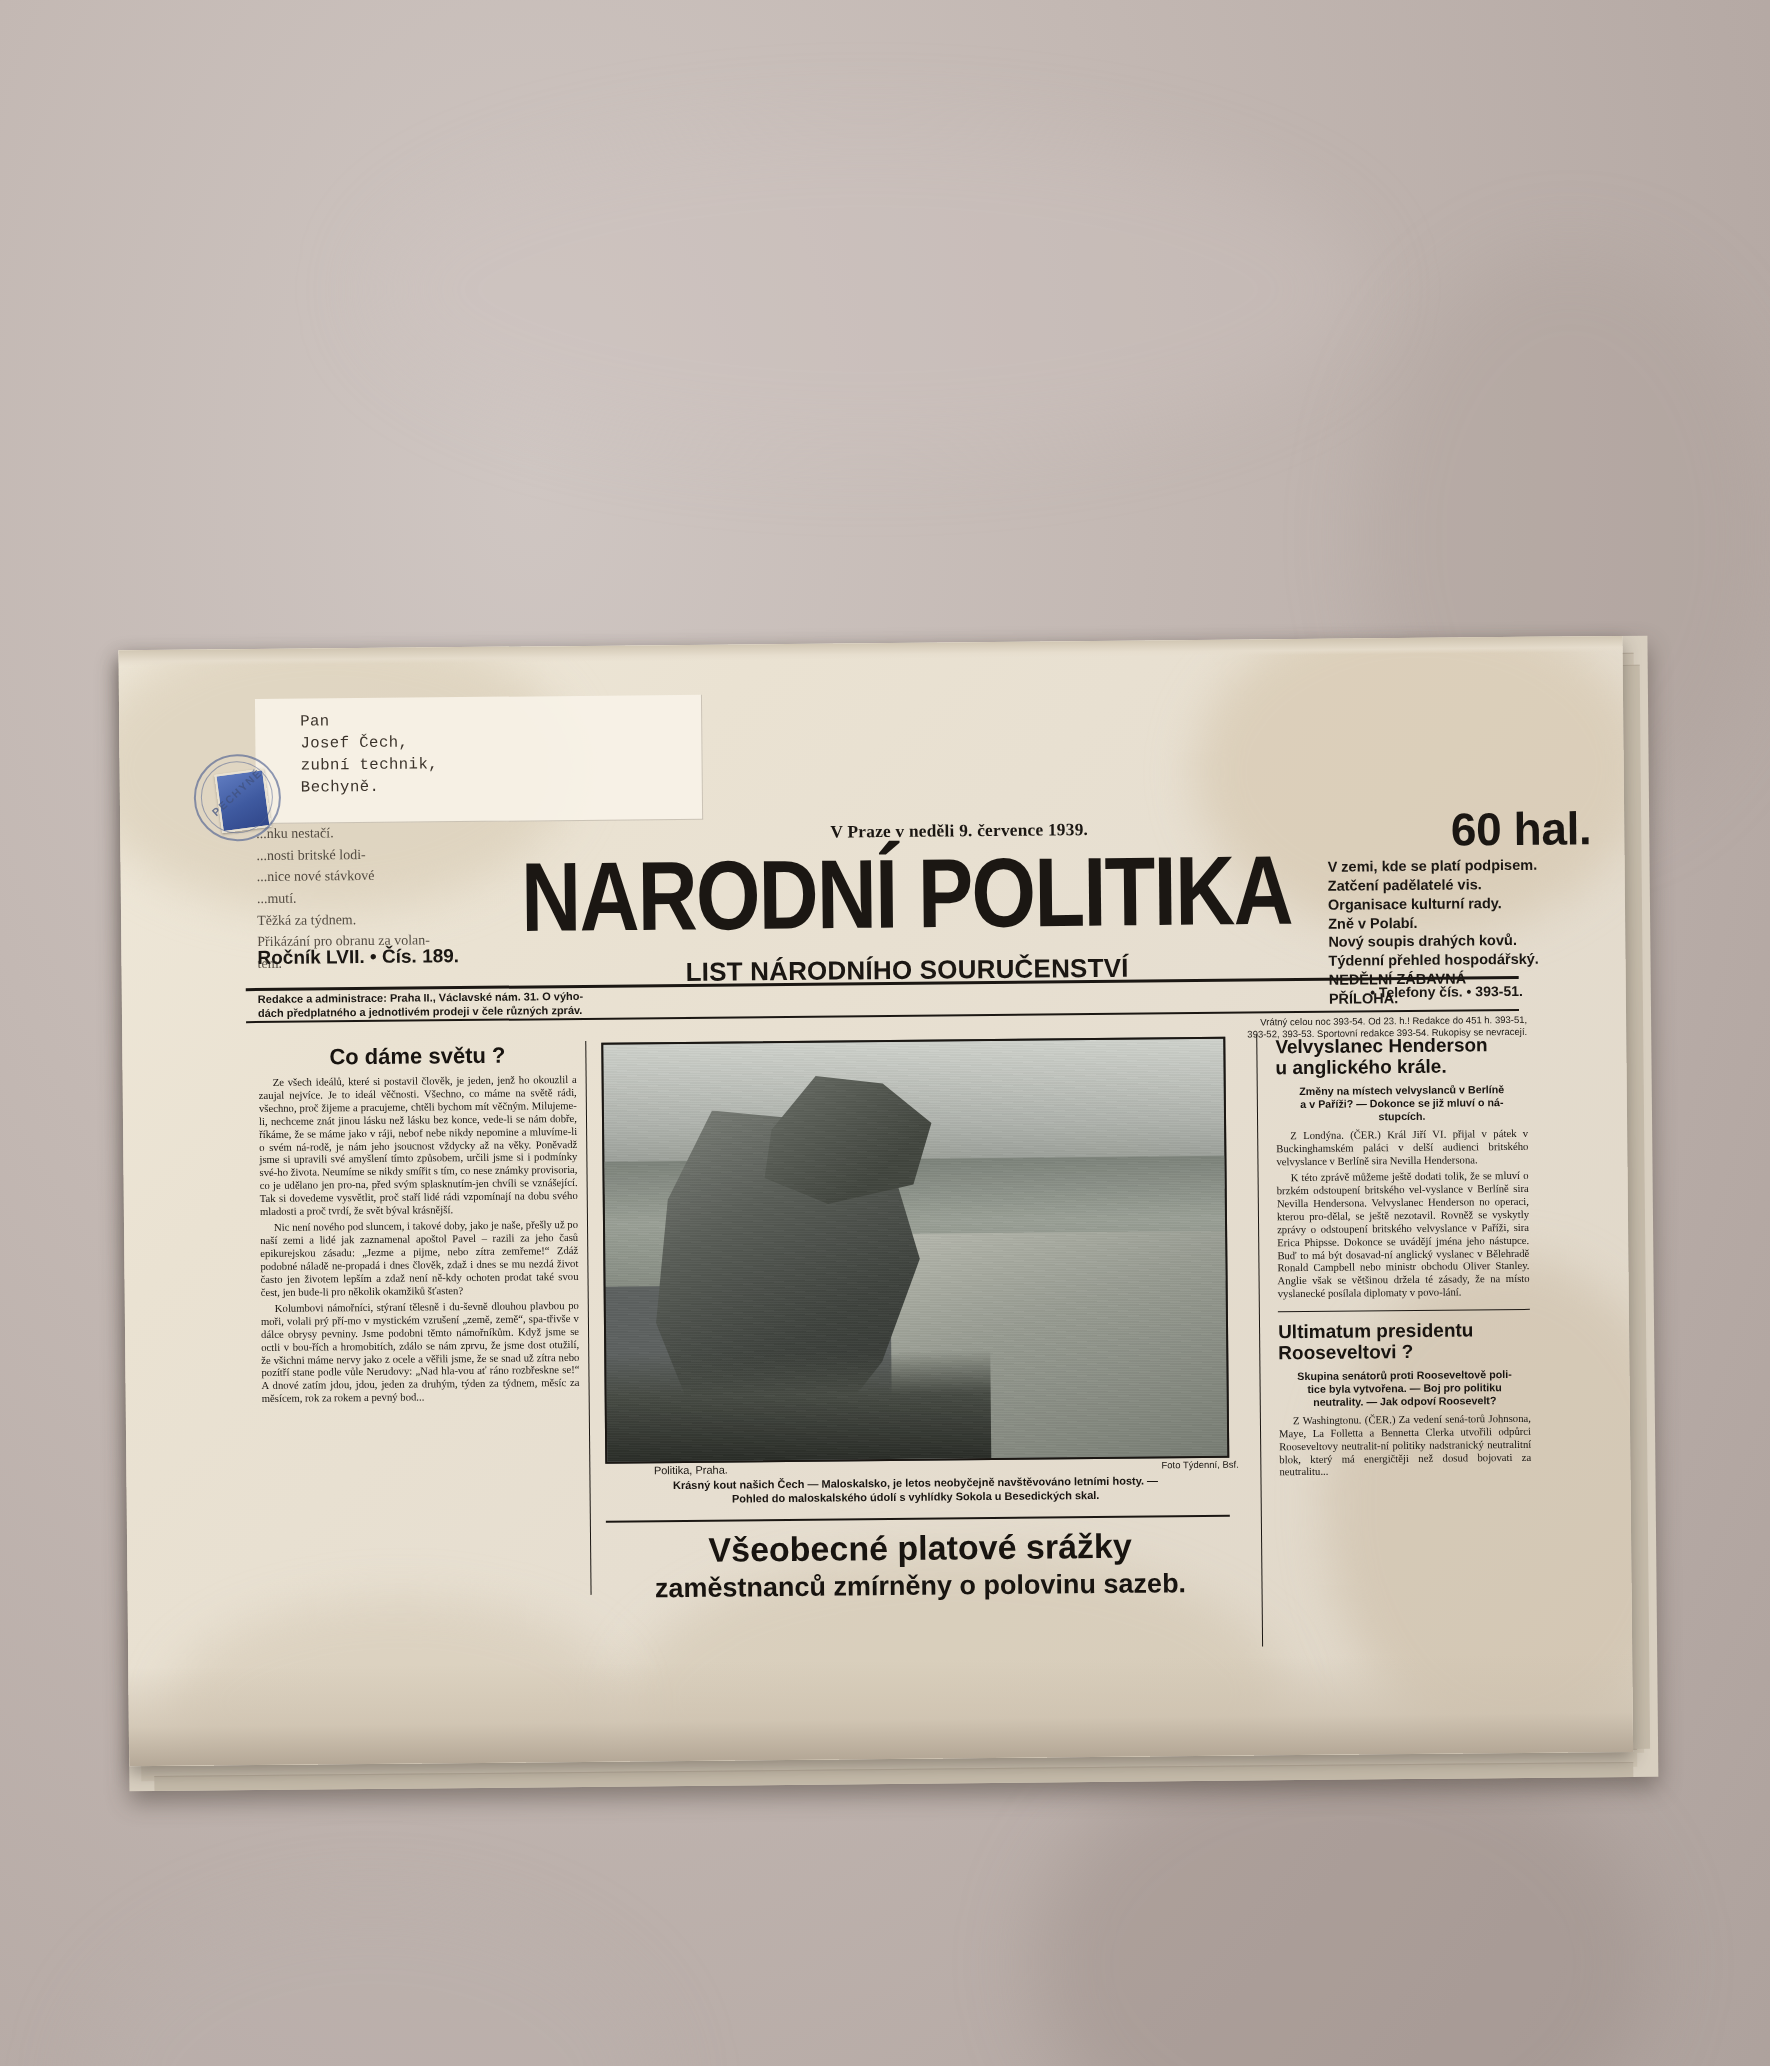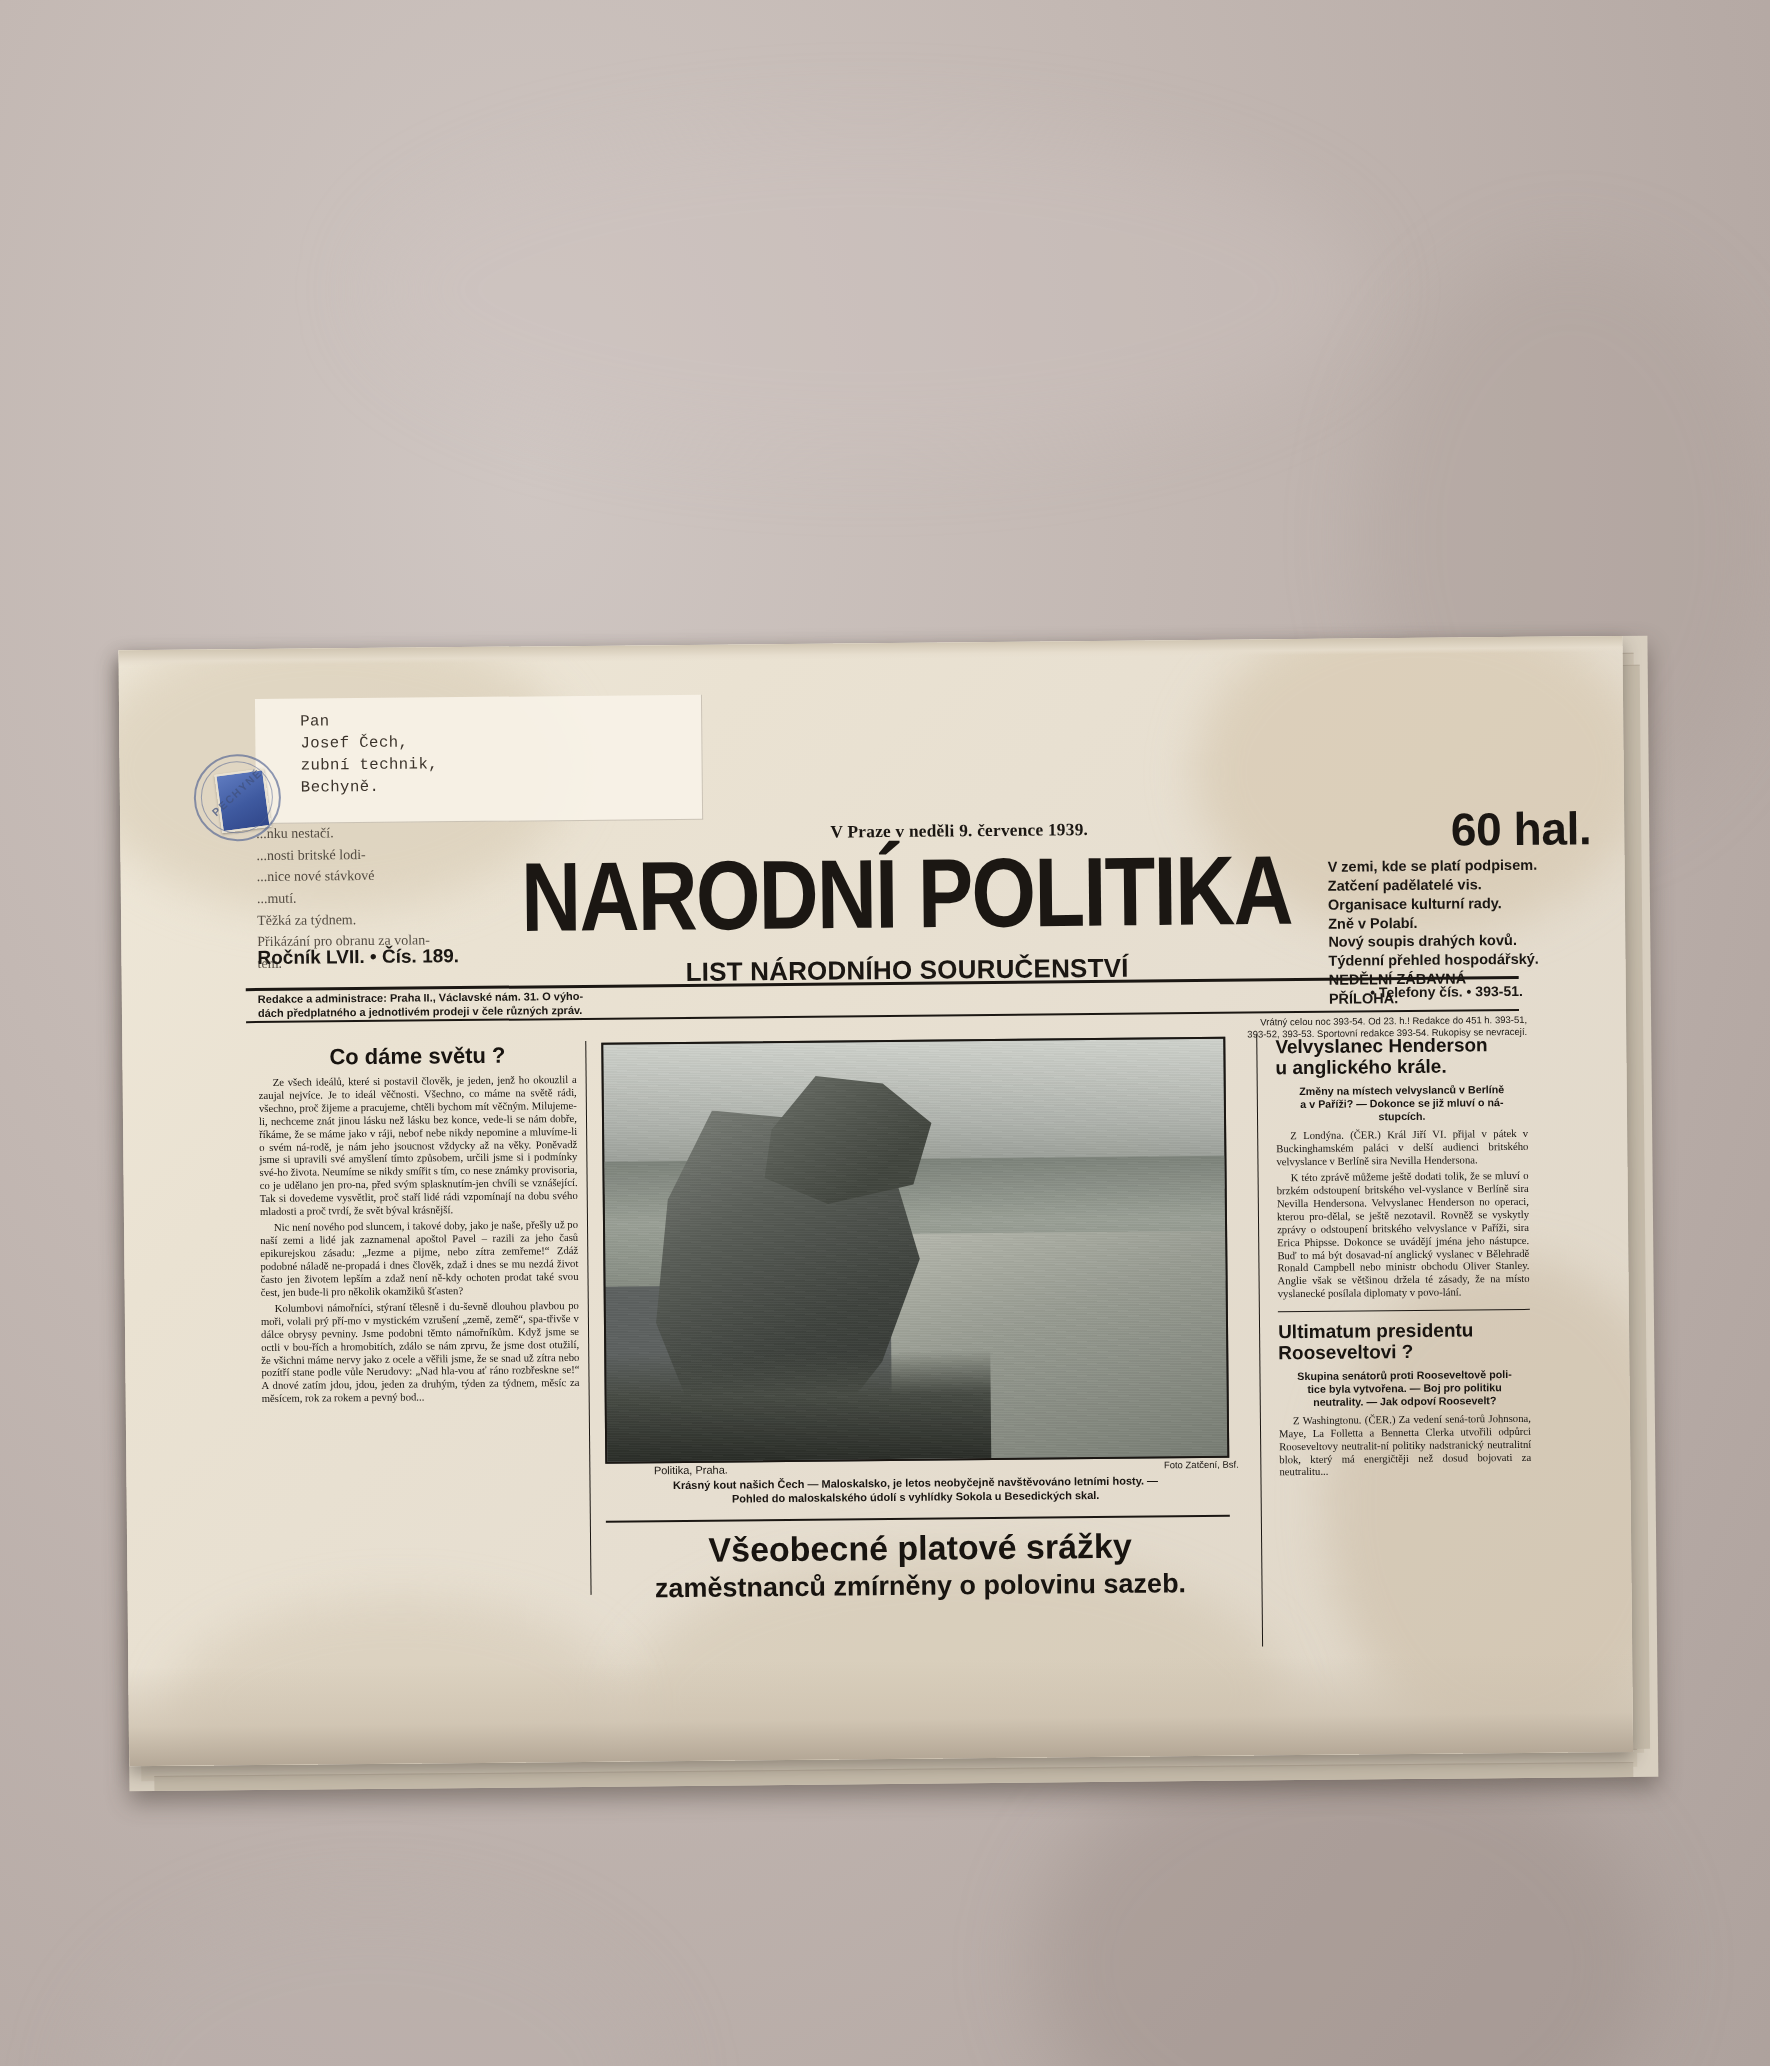--- a/index.html
+++ b/index.html
@@ -570,21 +570,21 @@
           <div class="photo-frame">
             <div class="photo-sky"></div>
             <div class="photo-hills"></div>
             <div class="photo-fields"></div>
             <div class="photo-rock"></div>
             <div class="photo-rock2"></div>
             <div class="photo-trees"></div>
             <div class="photo-grain"></div>
           </div>
           <div class="photo-credit-left">Politika, Praha.</div>
-          <div class="photo-credit-right">Foto Zatčení, Bsf.</div>
+          <div class="photo-credit-right">Foto Týdenní, Bsf.</div>
           <div class="photo-caption" style="white-space:pre-line;">Krásný kout našich Čech — Maloskalsko, je letos neobyčejně navštěvováno letními hosty. —
 Pohled do maloskalského údolí s vyhlídky Sokola u Besedických skal.</div>
 
           <div class="hrule-mid"></div>
 
           <div class="big-head">
             <span>Všeobecné platové srážky</span>
             <span class="line2">zaměstnanců zmírněny o polovinu sazeb.</span>
           </div>
         </div>

